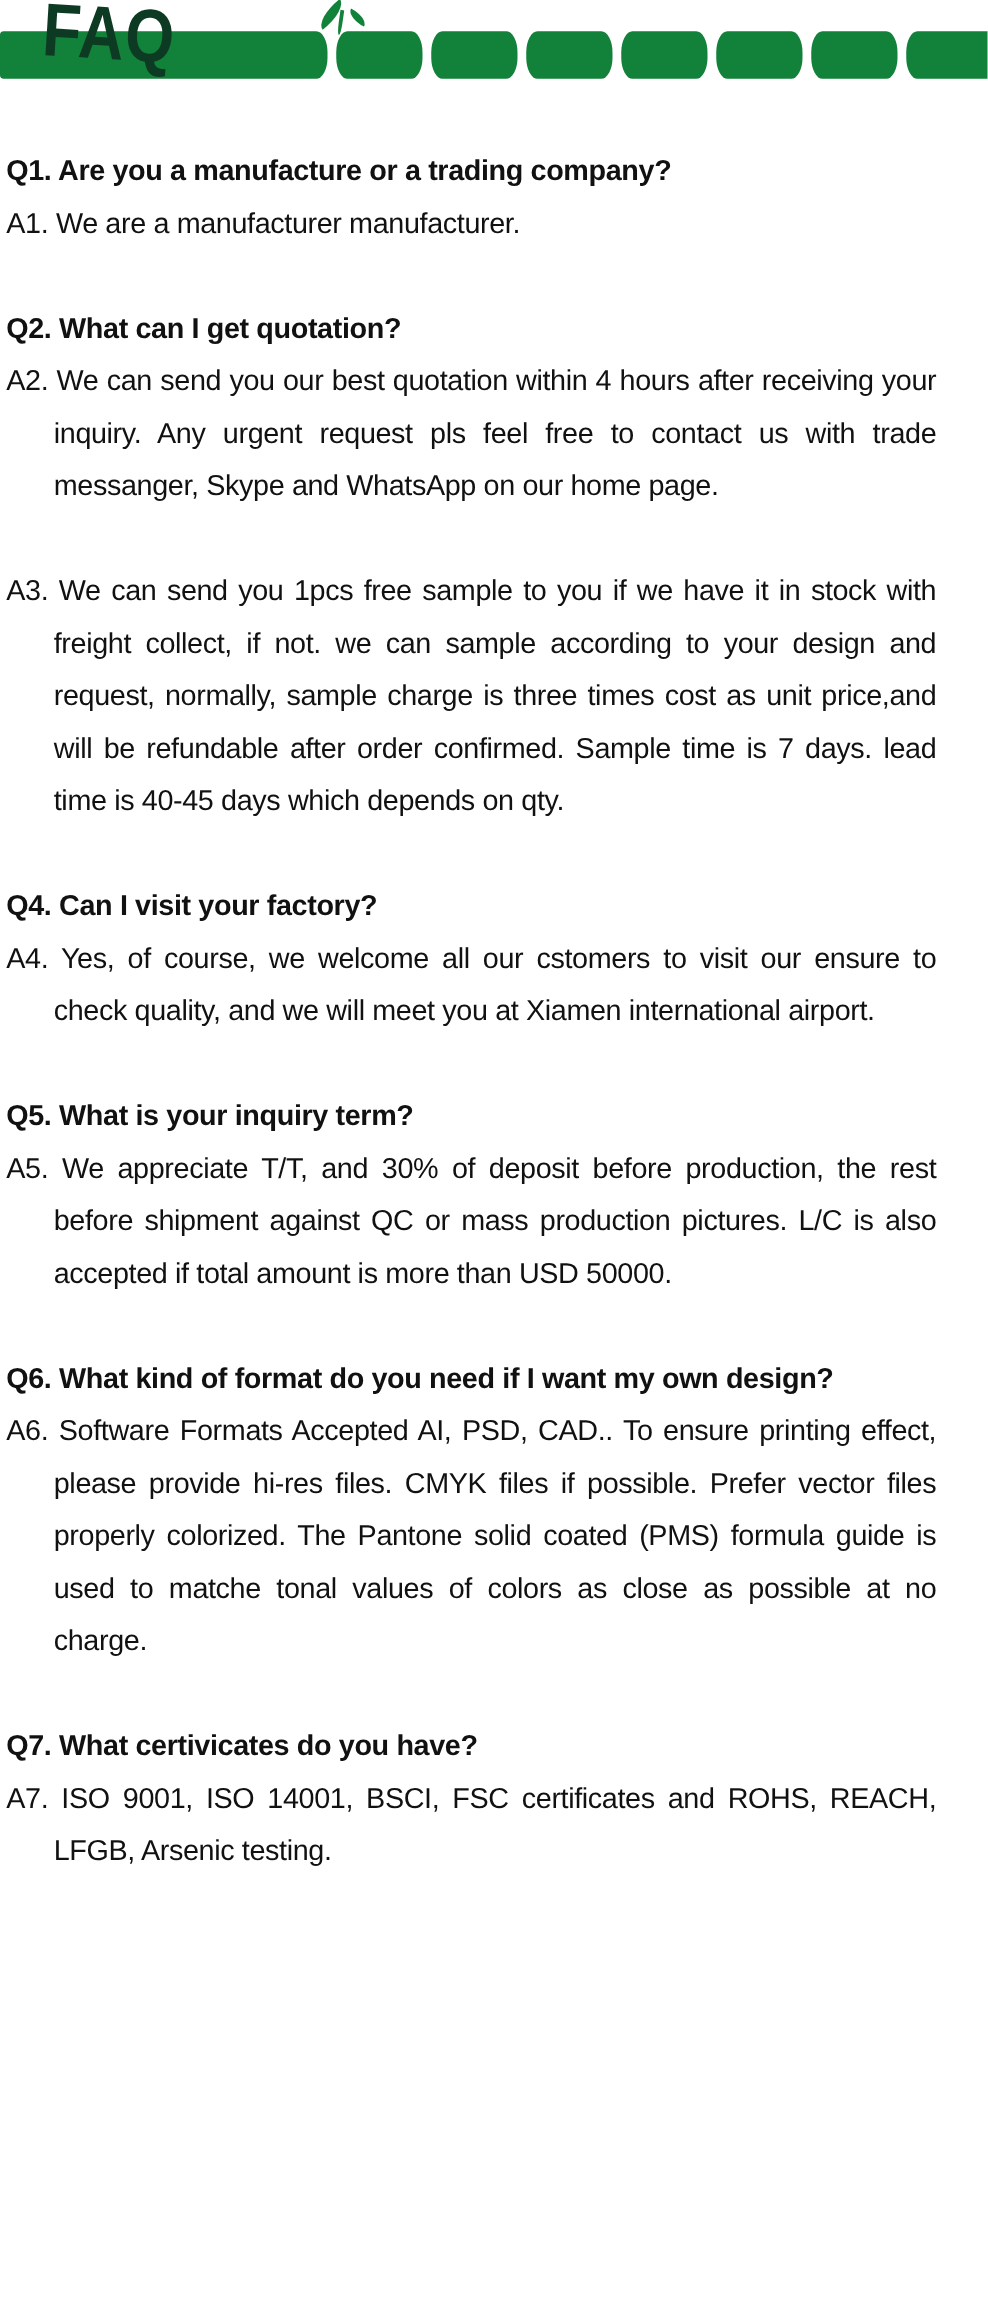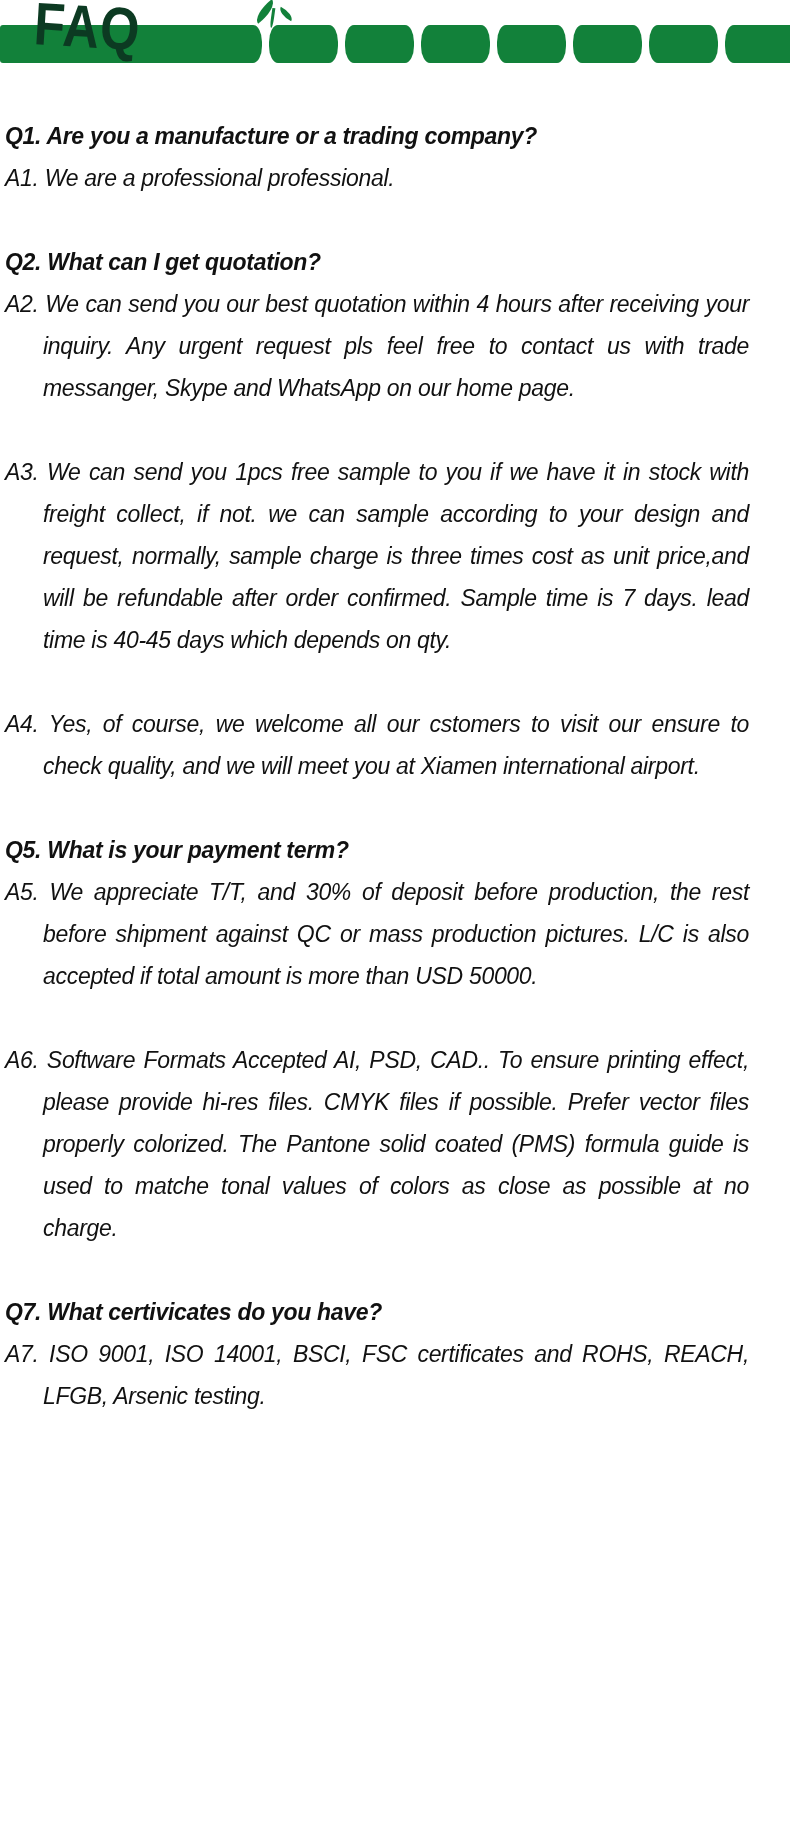--- a/index.html
+++ b/index.html
@@ -82,21 +82,20 @@
   .qa { margin: 0 0 42px 0; }
   .qa:last-child { margin-bottom: 0; }
   .q, .a {
     margin: 0;
     font-size: 23px;
     line-height: 42px;
     letter-spacing: -0.3px;
     padding-left: 38px;
     text-indent: -38px;
     text-align: justify;
-    font-style: italic;
   }
   .q { font-weight: bold; }
 </style>
 </head>
 <body>
 
 <header class="banner">
   <div class="bamboo-row">
     <div class="seg seg-first"></div>
     <div class="seg"></div>
@@ -110,42 +109,44 @@
   <div class="leaf leaf-stem"></div>
   <div class="leaf leaf-1"></div>
   <div class="leaf leaf-2"></div>
   <div class="faq-title">FAQ</div>
 </header>
 
 <main class="content">
 
   <section class="qa">
     <h2 class="q">Q1. Are you a manufacture or a trading company?</h2>
-    <p class="a">A1. We are a professional professional.</p>
+    <p class="a">A1. We are a manufacturer manufacturer.</p>
   </section>
 
   <section class="qa">
     <h2 class="q">Q2. What can I get quotation?</h2>
     <p class="a">A2. We can send you our best quotation within 4 hours after receiving your inquiry. Any urgent request pls feel free to contact us with trade messanger, Skype and WhatsApp on our home page.</p>
   </section>
 
   <section class="qa">
     <p class="a">A3. We can send you 1pcs free sample to you if we have it in stock with freight collect, if not. we can sample according to your design and request, normally, sample charge is three times cost as unit price,and will be refundable after order confirmed. Sample time is 7 days. lead time is 40-45 days which depends on qty.</p>
   </section>
 
   <section class="qa">
+    <h2 class="q">Q4. Can I visit your factory?</h2>
     <p class="a">A4. Yes, of course, we welcome all our cstomers to visit our ensure to check quality, and we will meet you at Xiamen international airport.</p>
   </section>
 
   <section class="qa">
-    <h2 class="q">Q5. What is your payment term?</h2>
+    <h2 class="q">Q5. What is your inquiry term?</h2>
     <p class="a">A5. We appreciate T/T, and 30% of deposit before production, the rest before shipment against QC or mass production pictures. L/C is also accepted if total amount is more than USD 50000.</p>
   </section>
 
   <section class="qa">
+    <h2 class="q">Q6. What kind of format do you need if I want my own design?</h2>
     <p class="a">A6. Software Formats Accepted AI, PSD, CAD.. To ensure printing effect, please provide hi-res files. CMYK files if possible. Prefer vector files properly colorized. The Pantone solid coated (PMS) formula guide is used to matche tonal values of colors as close as possible at no charge.</p>
   </section>
 
   <section class="qa">
     <h2 class="q">Q7. What certivicates do you have?</h2>
     <p class="a">A7. ISO 9001, ISO 14001, BSCI, FSC certificates and ROHS, REACH, LFGB, Arsenic testing.</p>
   </section>
 
 </main>
 

